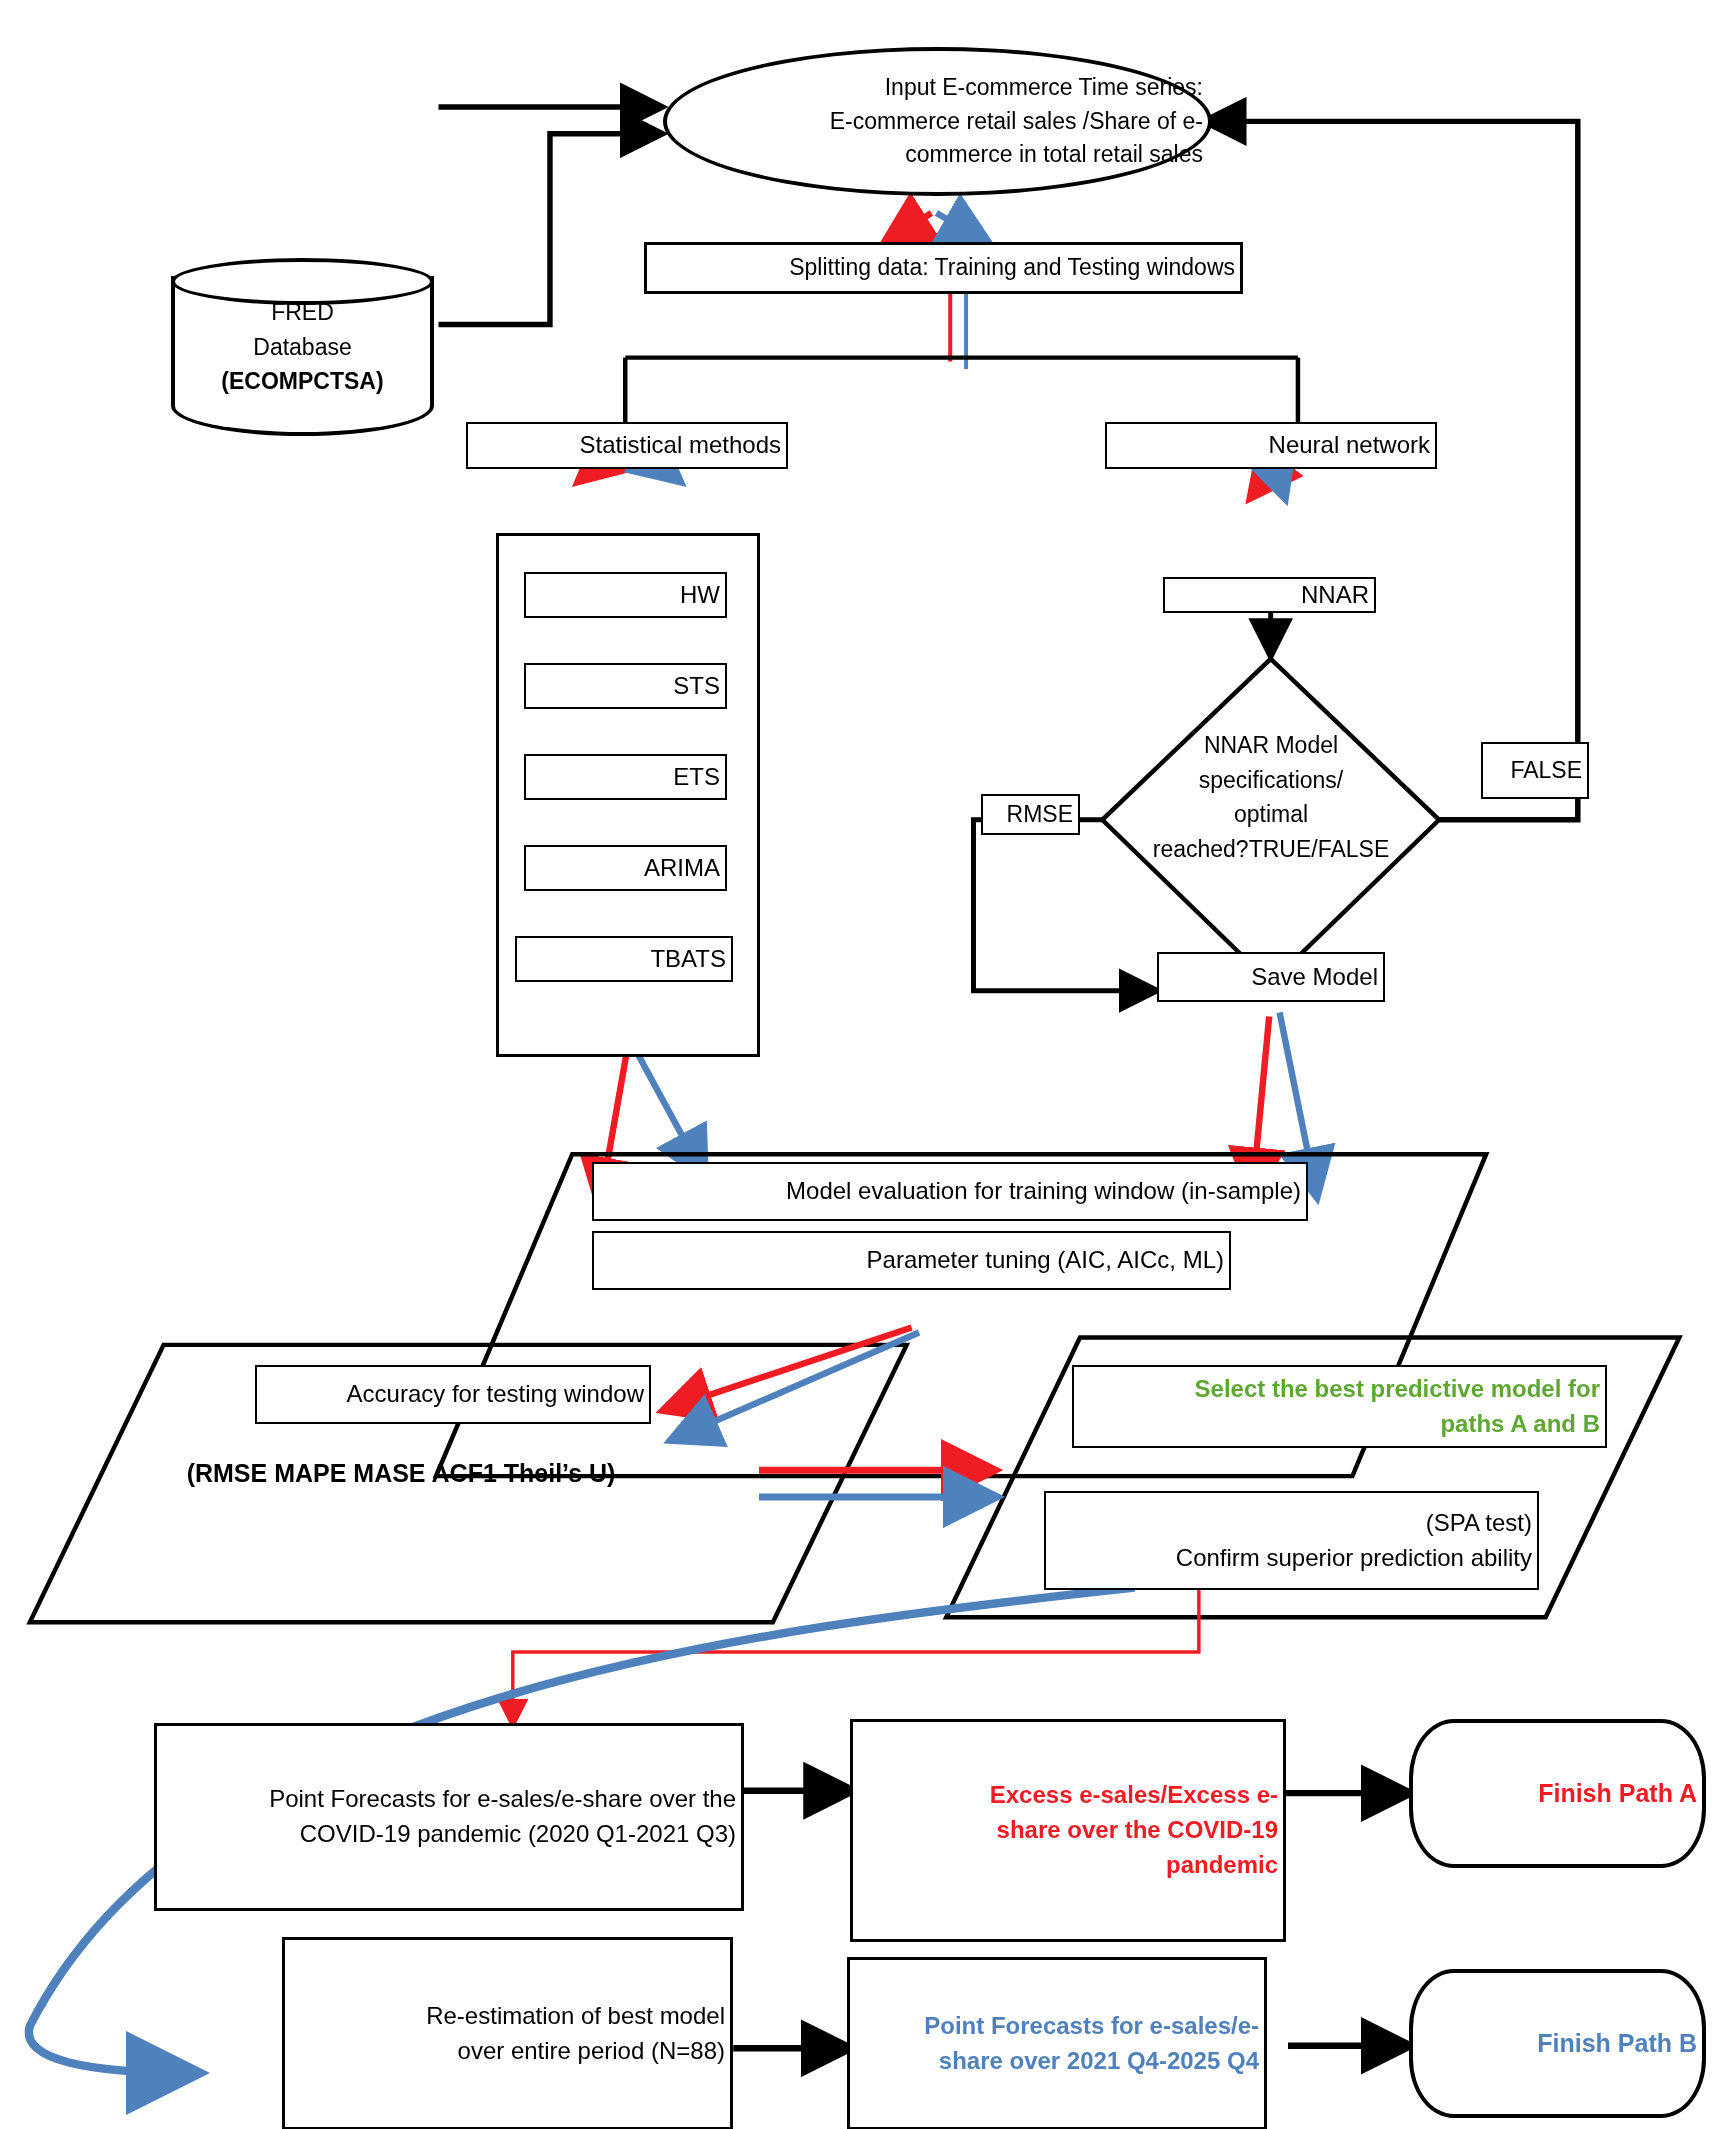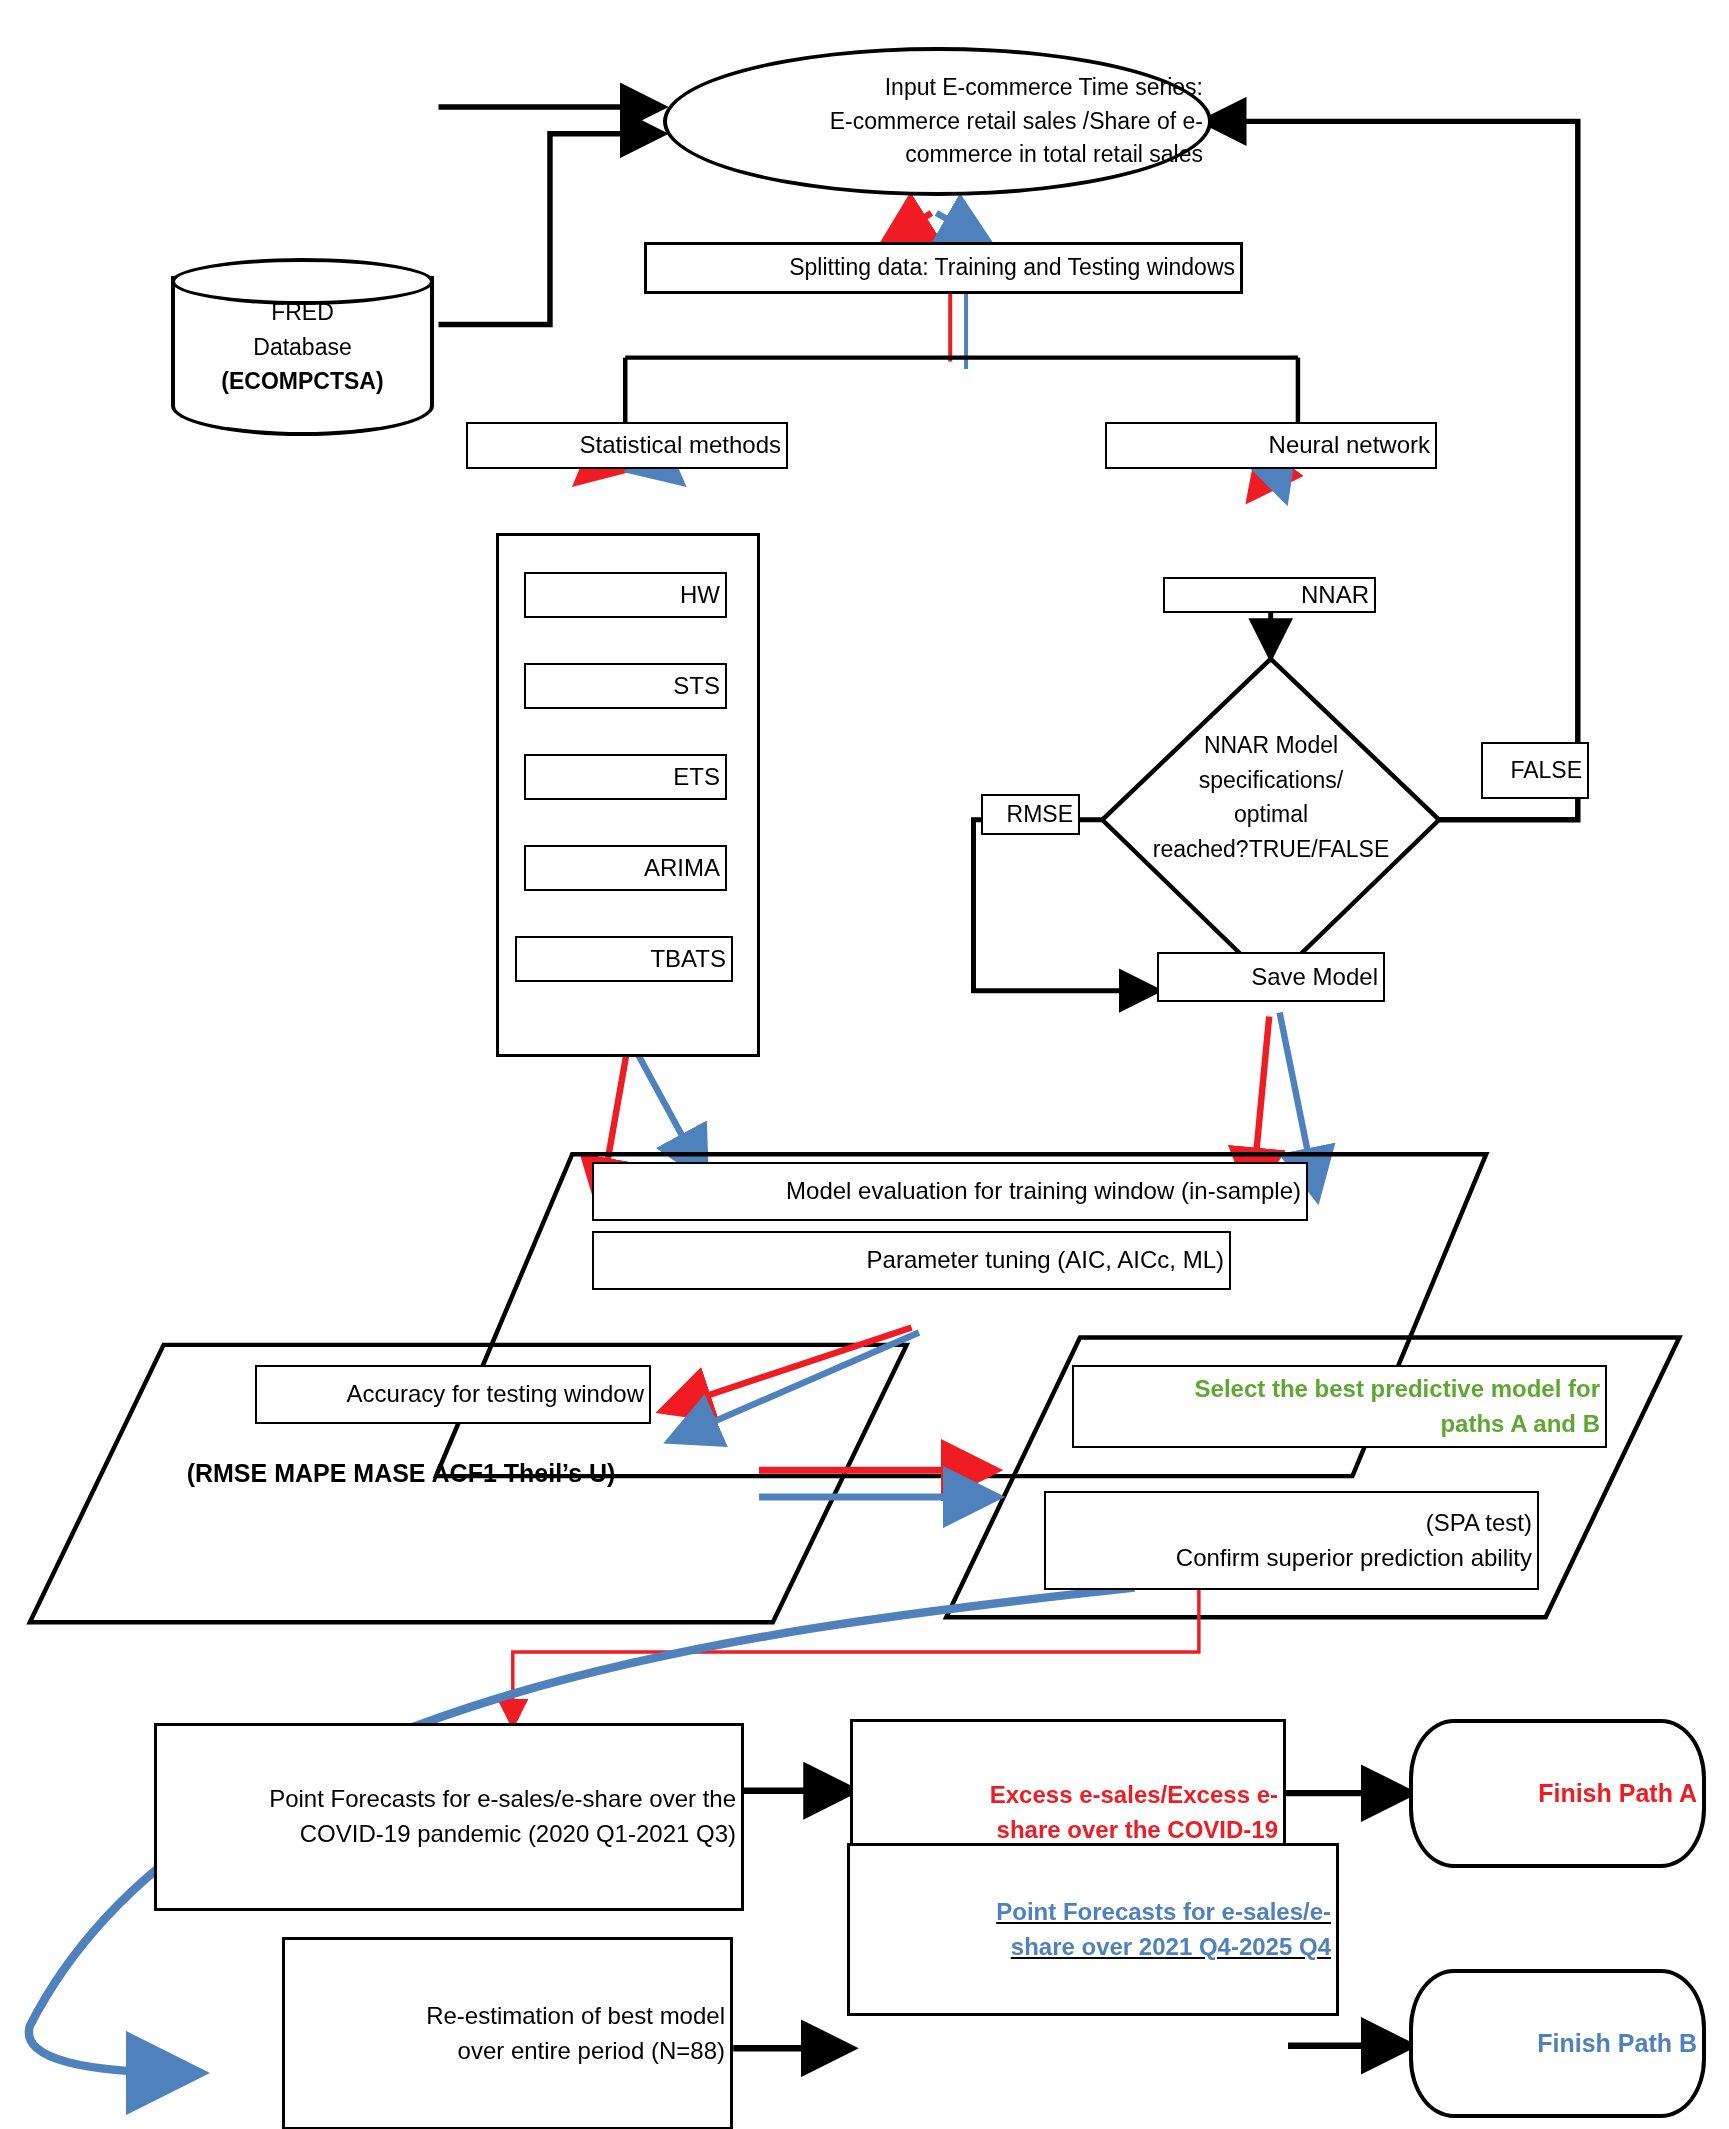--- a/index.html
+++ b/index.html
@@ -269,21 +269,21 @@
     <div class="txt f50 bold" style="color:#ef1c24;">Finish Path A</div>
   </div>
 
   <div class="node rect" style="left:282px;top:1937px;width:451px;height:193px;">
     <div class="txt f48">
       <div>Re-estimation of best model</div>
       <div>over entire period (N=88)</div>
     </div>
   </div>
 
-  <div class="node rect" style="left:847px;top:1843px;width:492px;height:173px;text-decoration:underline;">
+  <div class="node rect" style="left:847px;top:1957px;width:420px;height:173px;">
     <div class="txt f48 bold" style="color:#4f81bd;">
       <div>Point Forecasts for e-sales/e-</div>
       <div>share over 2021 Q4-2025 Q4</div>
     </div>
   </div>
 
   <div class="node stadium" style="left:1409px;top:1969px;width:297px;height:149px;">
     <div class="txt f50 bold" style="color:#4f81bd;">Finish Path B</div>
   </div>
 

